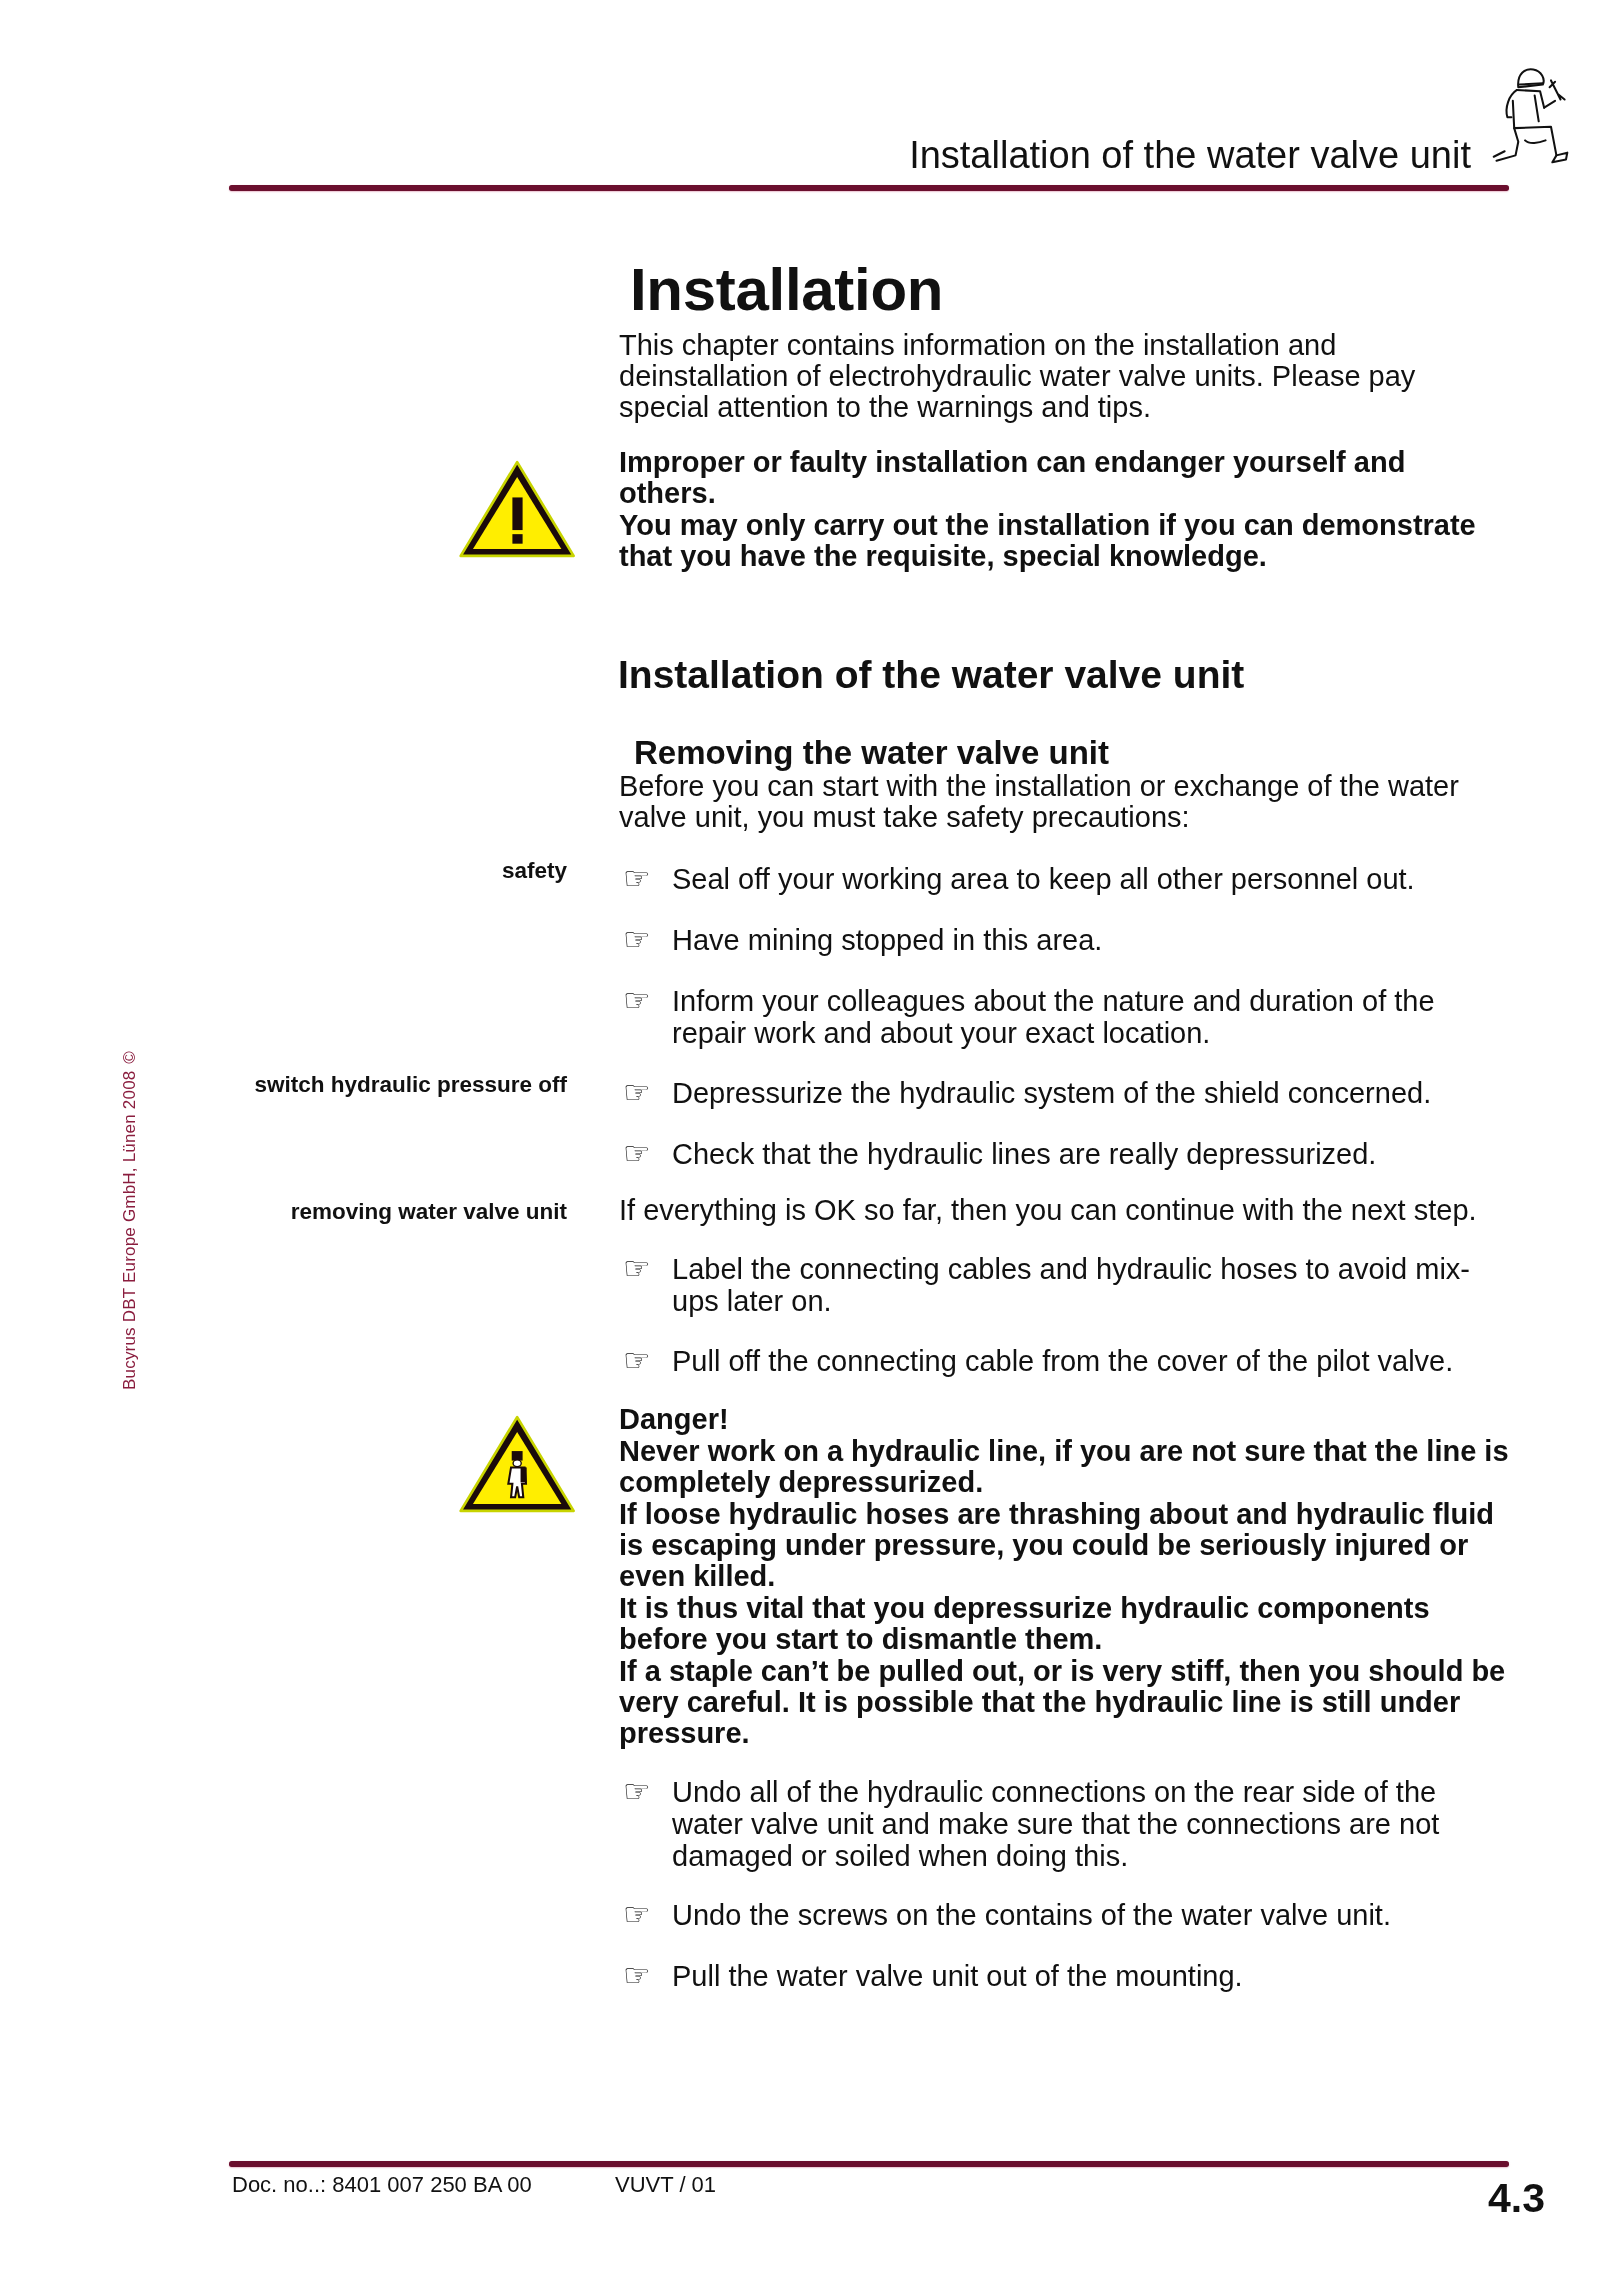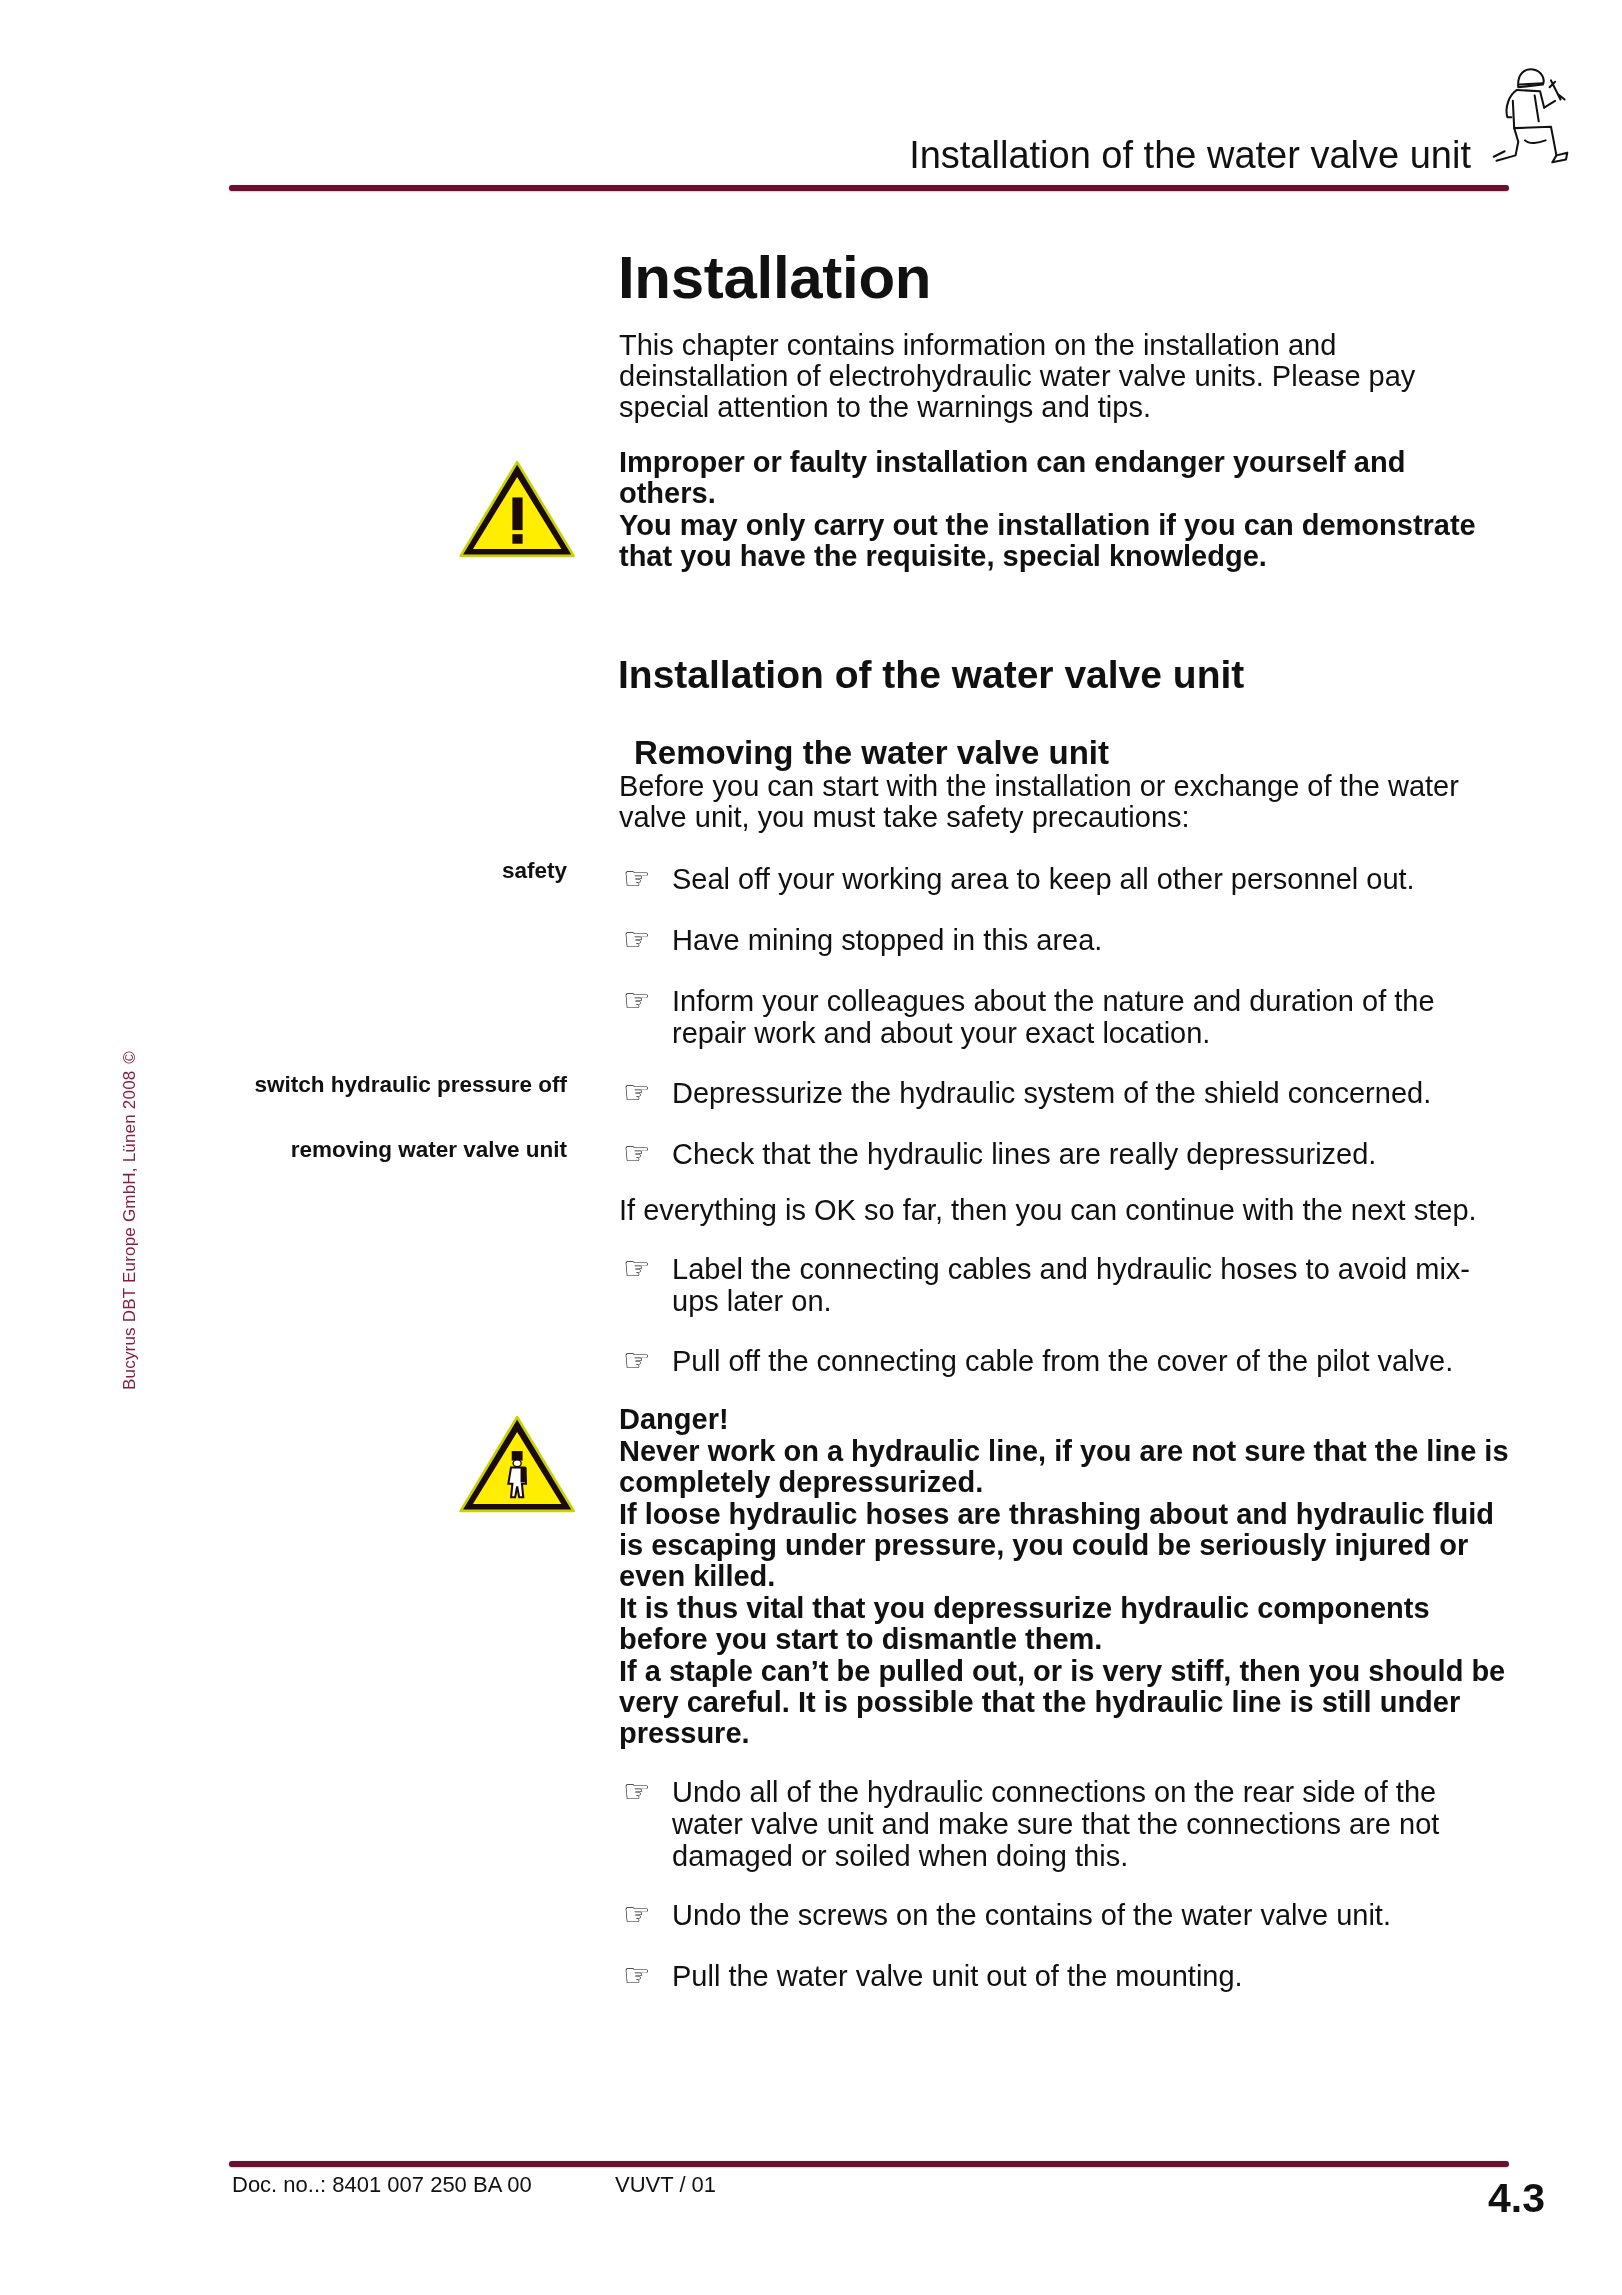--- a/index.html
+++ b/index.html
@@ -7,21 +7,21 @@
          font-family:"Liberation Sans", sans-serif; color:#111; }
   .rule { position:absolute; left:229px; width:1280px; height:5.5px; background:#6b0f2e;
           border-radius:2.7px; box-shadow:0 0.7px 1.4px rgba(180,40,90,0.35); }
   .running-head { position:absolute; right:151px; top:131px; font-size:38px; line-height:48px;
                   color:#111; white-space:nowrap; }
   .worker { position:absolute; left:1484px; top:60px; width:89px; height:109px; }
   .copyright { position:absolute; left:120px; top:1390px; transform-origin:0 0; transform:rotate(-90deg);
                font-size:17px; color:#8a1d3e; white-space:nowrap; letter-spacing:0.2px; }
   .copyright .c { display:inline-block; margin-left:6.8px; }
   .col { position:absolute; left:618px; width:893px; }
-  h1.title { position:absolute; left:618px; top:240px; margin:0; font-size:60px; font-weight:bold;
+  h1.title { position:absolute; left:618px; top:240px; margin:12px; font-size:60px; font-weight:bold;
              line-height:75px; letter-spacing:-0.3px; }
   .p { font-size:29px; line-height:31px; margin:1px; }
   .bold { font-weight:bold; }
   .h2 { position:absolute; left:618px; top:651px; margin:0; font-size:39px; font-weight:bold; line-height:48px; }
   .h3 { position:absolute; left:618px; top:716px; margin:16px; font-size:33px; font-weight:bold; line-height:41px; }
   .margin-label { position:absolute; right:1055px; font-size:22.5px; font-weight:bold; white-space:nowrap; text-align:right; line-height:27px; }
   .bullet { position:absolute; left:623px; width:886px; font-size:29px; line-height:32px; }
   .bullet .hand { position:absolute; left:0; top:0; font-size:31px; line-height:32px; }
   .bullet .txt { display:block; margin-left:49px; }
   .icon-box { position:absolute; width:119px; height:102px; }
@@ -70,21 +70,21 @@
 </div>
 
 <h2 class="h2">Installation of the water valve unit</h2>
 <h3 class="h3">Removing the water valve unit</h3>
 <div class="col" style="top:770px;">
   <p class="p">Before you can start with the installation or exchange of the water valve unit, you must take safety precautions:</p>
 </div>
 
 <div class="margin-label" style="top:857px;">safety</div>
 <div class="margin-label" style="top:1071px;">switch hydraulic pressure off</div>
-<div class="margin-label" style="top:1136px;">removing water valve unit</div>
+<div class="margin-label" style="top:1198px;">removing water valve unit</div>
 
 <div class="bullet" style="top:863px;">
   <span class="hand">☞</span>
   <span class="txt">Seal off your working area to keep all other personnel out.</span>
 </div>
 <div class="bullet" style="top:924px;">
   <span class="hand">☞</span>
   <span class="txt">Have mining stopped in this area.</span>
 </div>
 <div class="bullet" style="top:985px; width:852px;">

